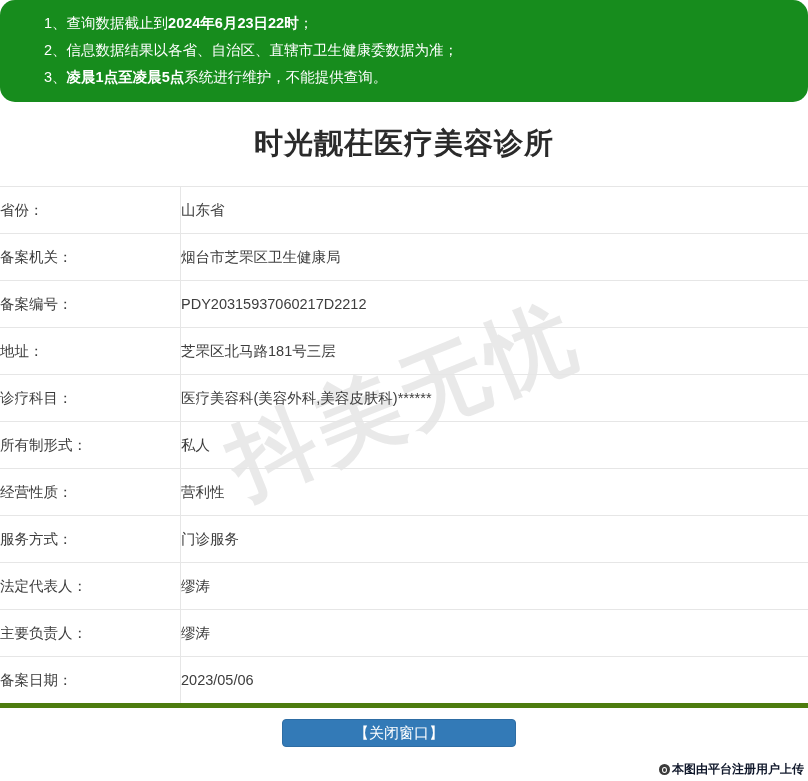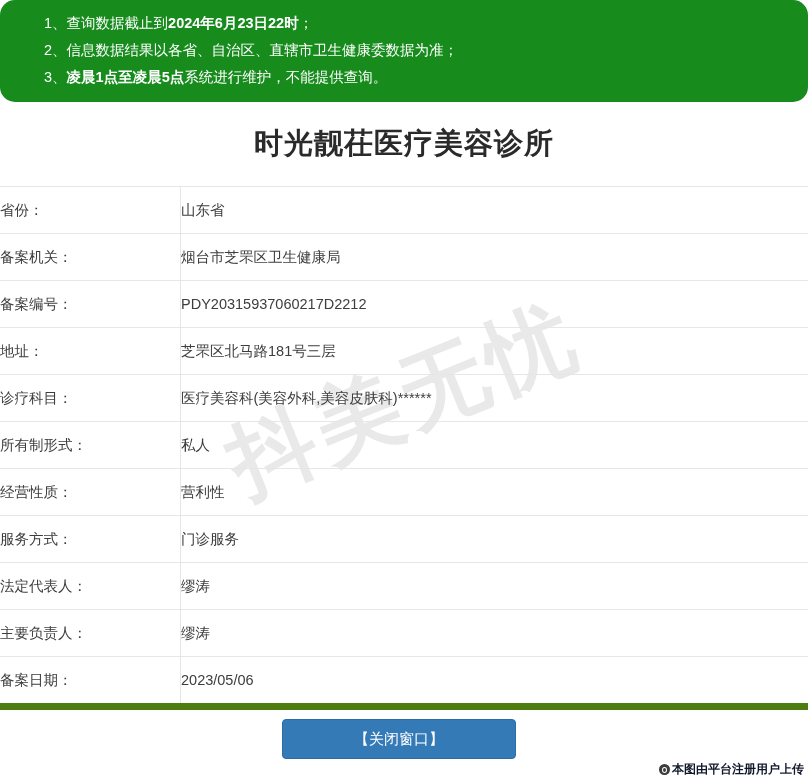--- a/index.html
+++ b/index.html
@@ -54,21 +54,21 @@
     width: 100%;
     border-collapse: collapse;
     position: relative;
     z-index: 2;
     table-layout: fixed;
   }
   .info-table tr {
     border-top: 1px solid #e6e6e6;
   }
   .info-table tr:last-child {
-    border-bottom: 7px solid #4d7c0f;
+    border-bottom: 5px solid #4d7c0f;
   }
   .info-table td {
     padding: 0;
     height: 46px;
     vertical-align: middle;
     font-size: 14.5px;
     color: #3d3d3d;
   }
   .cell-label {
     width: 180px;
@@ -110,21 +110,21 @@
     bottom: 0;
     width: 808px;
     height: 88px;
   }
   .close-btn {
     position: absolute;
     left: 399px;
     top: 26px;
     transform: translateX(-50%);
     width: 234px;
-    height: 40px;
+    height: 28px;
     background: #337ab7;
     border: 1px solid #2e6da4;
     border-radius: 4px;
     color: #ffffff;
     font-size: 15px;
     font-family: "Liberation Sans", sans-serif;
     cursor: pointer;
     display: flex;
     align-items: center;
     justify-content: center;

